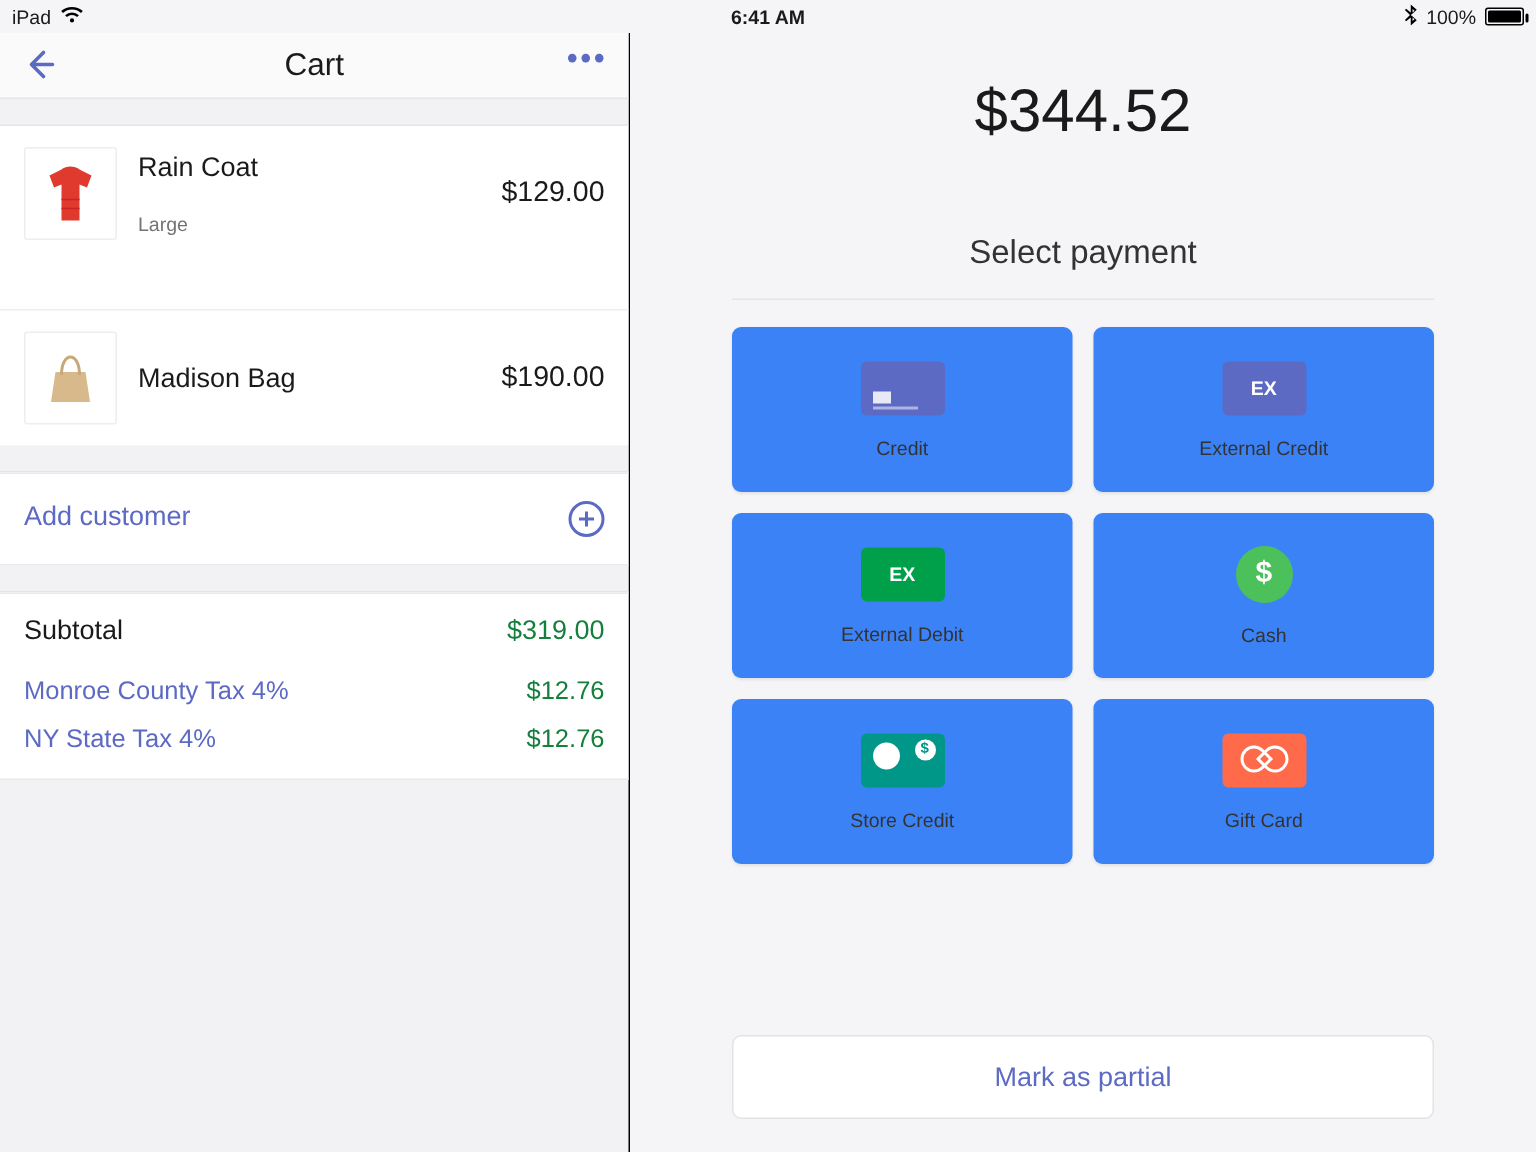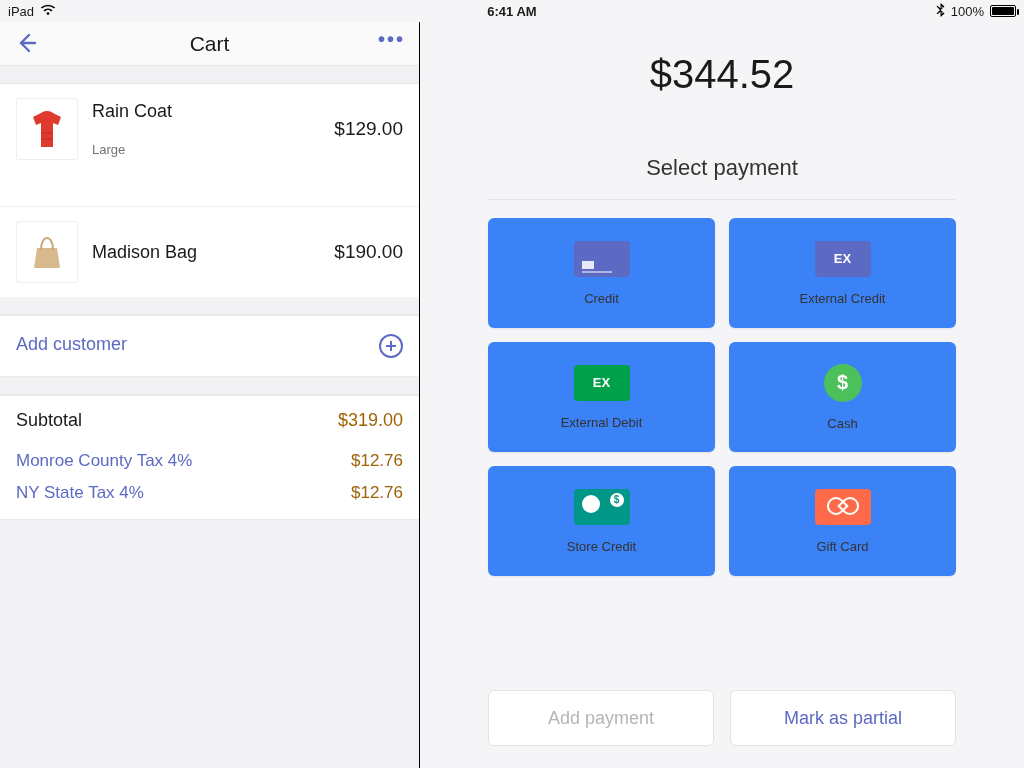--- a/index.html
+++ b/index.html
@@ -35,21 +35,21 @@
   .addcustomer .plus { width:24px; height:24px; border:2px solid #5c6ac4; border-radius:50%; position:relative;}
   .addcustomer .plus:before, .addcustomer .plus:after { content:""; position:absolute; background:#5c6ac4; }
   .addcustomer .plus:before { left:5px; right:5px; top:9px; height:2px; }
   .addcustomer .plus:after  { top:5px; bottom:5px; left:9px; width:2px; }
 
   .totals { background:#fff; border-top:1px solid #eaeaea; border-bottom:1px solid #eaeaea;}
   .trow { display:flex; justify-content:space-between; padding:14px 16px; font-size:17px;}
   .trow.sub { font-size:18px; }
   .trow.tax { color:#5c6ac4; padding-top:6px; padding-bottom:6px;}
   .trow.tax:last-child { padding-bottom:16px;}
-  .trow .val { color:#a16207;text-align:center; }
+  .trow .val { color:#15803d;text-align:center; }
 
   .grand { font-size:40px; font-weight:500; margin-top:30px; }
   .selectpay { font-size:22px; color:#333; margin-top:58px; font-weight:400;}
   .paygrid { width:468px; margin-top:18px; border-top:1px solid #e5e5e8; padding-top:18px; display:grid; grid-template-columns:1fr 1fr; gap:14px; }
   .paycard { background:#3b82f6; border-radius:6px; box-shadow:0 1px 2px rgba(0,0,0,0.08); height:110px; display:flex; flex-direction:column; align-items:center; justify-content:center; gap:14px; cursor:pointer;}
   .paycard .lbl { font-size:13px; color:#333; }
   .paycard .ic { width:56px; height:36px; border-radius:4px; display:flex; align-items:center; justify-content:center; position:relative;}
 
   .bottom-actions { position:absolute; bottom:22px; display:flex; gap:16px; width:468px; }
   .action { flex:1; background:#fff; border:1px solid #e3e3e6; border-radius:6px; height:56px; display:flex; align-items:center; justify-content:center; font-size:18px; cursor:pointer;}
@@ -193,21 +193,18 @@
       </div>
       <div class="paycard">
         <div class="ic gift">
             <div class="bow"></div>
           </div>
         <span class="lbl">Gift Card</span>
       </div>
     </div>
 
     <div class="bottom-actions">
-      <div class="action disabled">
-        <span>Add payment</span>
-      </div>
       <div class="action primary">
         <span>Mark as partial</span>
       </div>
     </div>
   </div>
 </div>
 
 </body></html>

